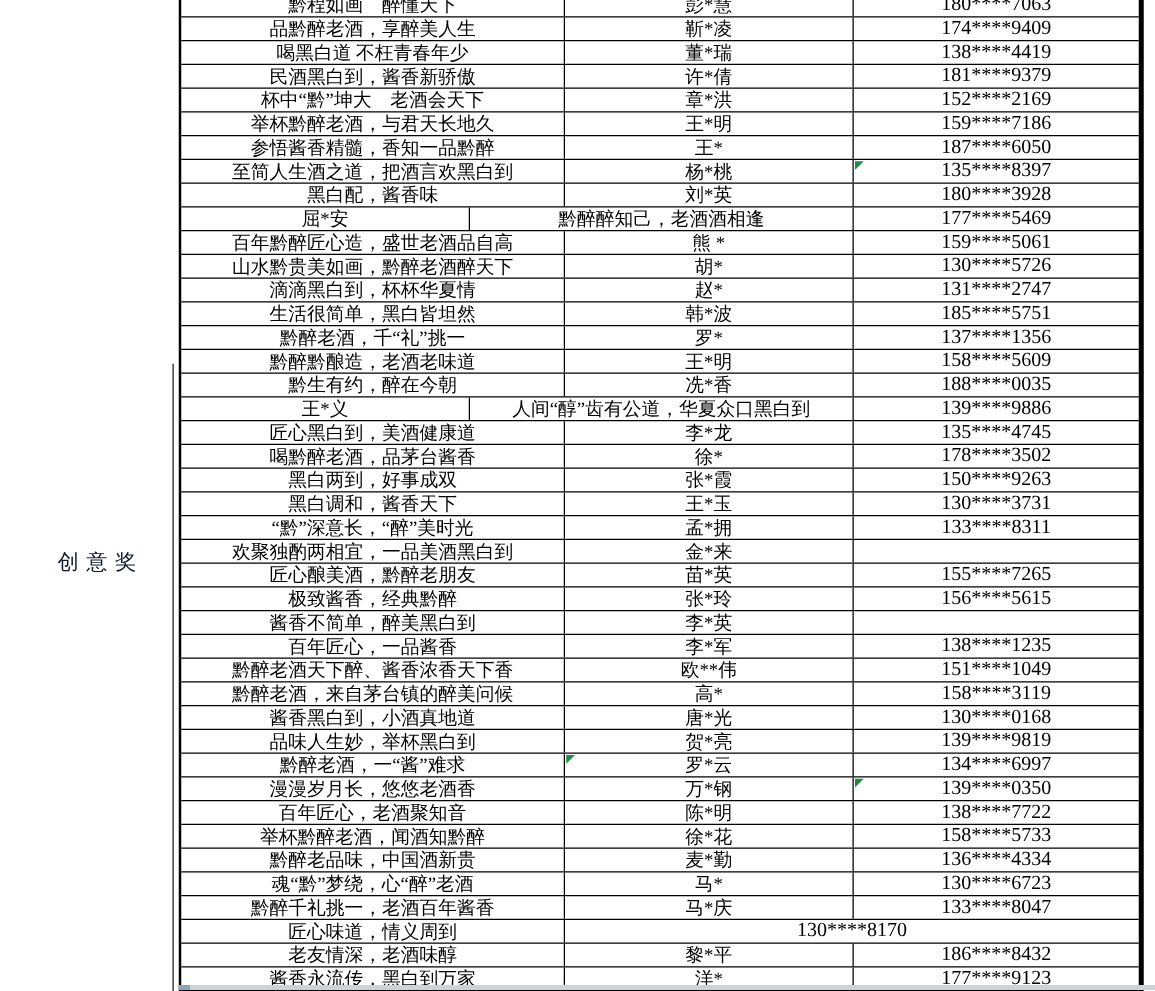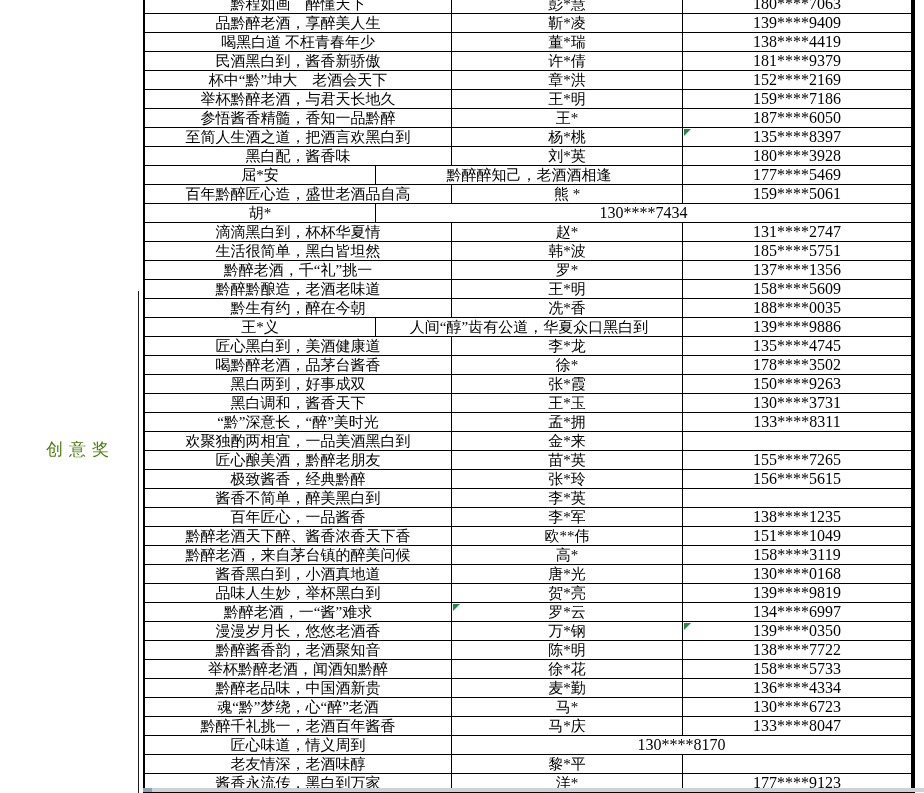--- a/index.html
+++ b/index.html
@@ -17,21 +17,21 @@
     height: 793px;
     background: #ffffff;
   }
   
   .award-label {
     position: absolute;
     left: 46px;
     top: 438px;
     font-size: 17px;
     letter-spacing: 6px;
-    color: #4d7c0f;
+    color: #0f172a;
     white-space: nowrap;
   }
   .award-cell-right-border {
     position: absolute;
     left: 138px;
     top: 291px;
     width: 1px;
     height: 502px;
     background: #1a1a1a;
   }
@@ -126,21 +126,21 @@
   </div>
 
   <div class="row">
     <div class="cell slogan">
       <span class="cell-text">品黔醉老酒，享醉美人生</span>
     </div>
     <div class="cell name">
       <span class="cell-text">靳*凌</span>
     </div>
     <div class="cell phone">
-      <span class="cell-text">139****9409</span>
+      <span class="cell-text">174****9409</span>
     </div>
   </div>
 
   <div class="row">
     <div class="cell slogan">
       <span class="cell-text">喝黑白道 不枉青春年少</span>
     </div>
     <div class="cell name">
       <span class="cell-text">董*瑞</span>
     </div>
@@ -240,25 +240,28 @@
     </div>
     <div class="cell name">
       <span class="cell-text">熊 *</span>
     </div>
     <div class="cell phone">
       <span class="cell-text">159****5061</span>
     </div>
   </div>
 
   <div class="row">
+    <div class="cell slogan">
+      <span class="cell-text">山水黔贵美如画，黔醉老酒醉天下</span>
+    </div>
     <div class="cell name">
       <span class="cell-text">胡*</span>
     </div>
     <div class="cell phone">
-      <span class="cell-text">130****7434</span>
+      <span class="cell-text">130****5726</span>
     </div>
   </div>
 
   <div class="row">
     <div class="cell slogan">
       <span class="cell-text">滴滴黑白到，杯杯华夏情</span>
     </div>
     <div class="cell name">
       <span class="cell-text">赵*</span>
     </div>
@@ -510,21 +513,21 @@
       <span class="cell-text">万*钢</span>
     </div>
     <div class="cell phone">
       <span class="cell-text">139****0350</span>
     <span class="corner-marker"></span>
         </div>
   </div>
 
   <div class="row">
     <div class="cell slogan">
-      <span class="cell-text">黔醉酱香韵，老酒聚知音</span>
+      <span class="cell-text">百年匠心，老酒聚知音</span>
     </div>
     <div class="cell name">
       <span class="cell-text">陈*明</span>
     </div>
     <div class="cell phone">
       <span class="cell-text">138****7722</span>
     </div>
   </div>
 
   <div class="row">
@@ -583,20 +586,23 @@
       <span class="cell-text">130****8170</span>
     </div>
   </div>
 
   <div class="row">
     <div class="cell slogan">
       <span class="cell-text">老友情深，老酒味醇</span>
     </div>
     <div class="cell name">
       <span class="cell-text">黎*平</span>
+    </div>
+    <div class="cell phone">
+      <span class="cell-text">186****8432</span>
     </div>
   </div>
 
   <div class="row">
     <div class="cell slogan">
       <span class="cell-text">酱香永流传，黑白到万家</span>
     </div>
     <div class="cell name">
       <span class="cell-text">洋*</span>
     </div>

